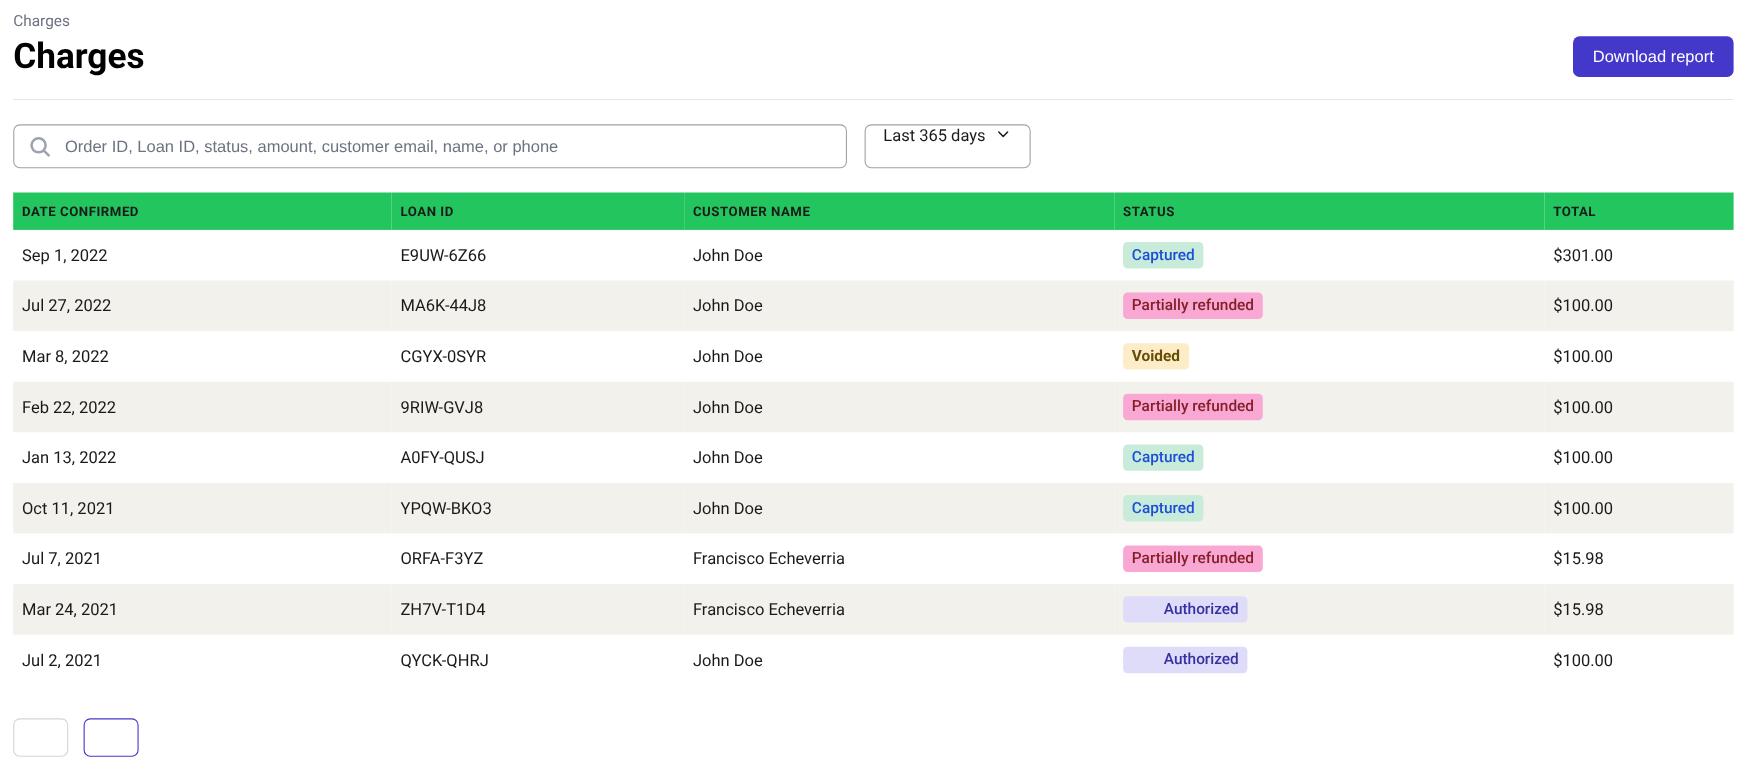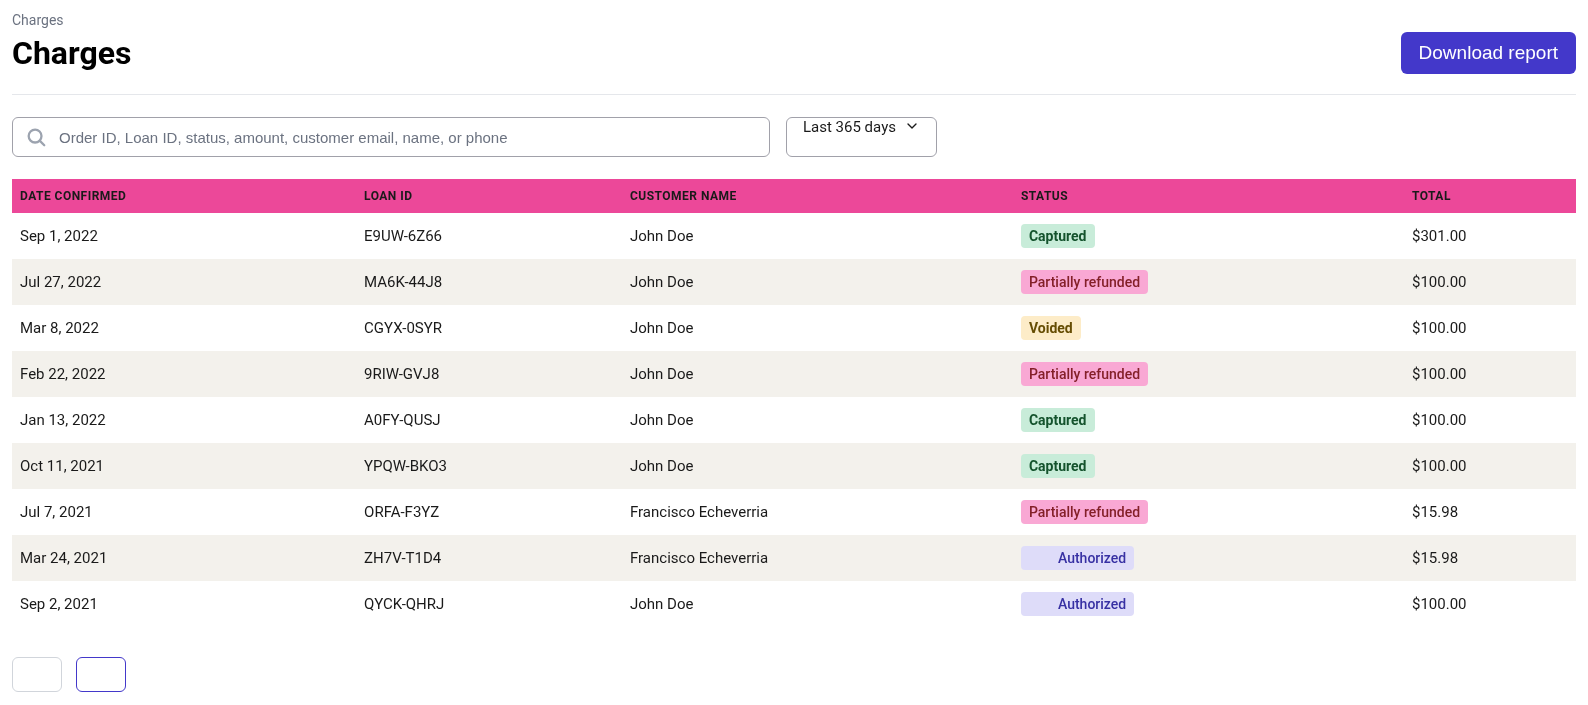--- a/index.html
+++ b/index.html
@@ -28,21 +28,21 @@
       font-size: 32px;
       font-weight: 700;
       color: #000;
     }
     .download-button {
       background: #4338ca;
       color: #fff;
       border: none;
       border-radius: 6px;
       padding: 10px 18px;
-      font-size: 19px;
+      font-size: 15px;
       font-weight: 500;
       cursor: pointer;
     }
     .divider {
       border: none;
       border-top: 1px solid #e5e7eb;
       margin-bottom: 22px;
     }
     .controls-row {
       display: flex;
@@ -91,21 +91,21 @@
     .date-filter .chevron {
       color: #1a1a1a;
       display: flex;
       align-items: center;
     }
     .table {
       width: 100%;
       border-collapse: collapse;
     }
     .table thead th {
-      background: #ec4899;
+      background: #22c55e;
       font-size: 12px;
       font-weight: 700;
       letter-spacing: 0.04em;
       color: #1a1a1a;
       text-align: left;
       padding: 10px 8px;
       text-transform: uppercase;
     }
     .table tbody tr:nth-child(even) {
       background: #f3f1ec;
@@ -120,21 +120,21 @@
     .col-customer { width: 25%; }
     .col-status { width: 25%; }
     .col-total { width: 11%; }
     .status-badge {
       display: inline-block;
       padding: 4px 8px;
       border-radius: 4px;
       font-size: 14px;
       font-weight: 500;
     }
-    .status-captured { background: #c8ecd9; color: #14532d; font-weight: bold; }
+    .status-captured { background: #c8ecd9; color: #1d4ed8; }
     .status-partially-refunded { background: #f9a8d4; color: #842029; }
     .status-voided { background: #fdecc8; color: #664d03; font-weight: bold; }
     .status-authorized { background: #dedcf9; color: #3730a3; padding-left: 37px; }
     .pagination {
       display: flex;
       gap: 14px;
       margin-top: 30px;
     }
     .pager-btn {
       width: 50px;
@@ -248,21 +248,21 @@
         <td>$15.98</td>
       </tr>
       <tr>
         <td>Mar 24, 2021</td>
         <td>ZH7V-T1D4</td>
         <td>Francisco Echeverria</td>
         <td><span class="status-badge status-authorized">Authorized</span></td>
         <td>$15.98</td>
       </tr>
       <tr>
-        <td>Sep 2, 2021</td>
+        <td>Jul 2, 2021</td>
         <td>QYCK-QHRJ</td>
         <td>John Doe</td>
         <td><span class="status-badge status-authorized">Authorized</span></td>
         <td>$100.00</td>
       </tr>
     </tbody>
 </table>
 
 <div class="pagination">
   <div class="pager-btn pager-prev">

